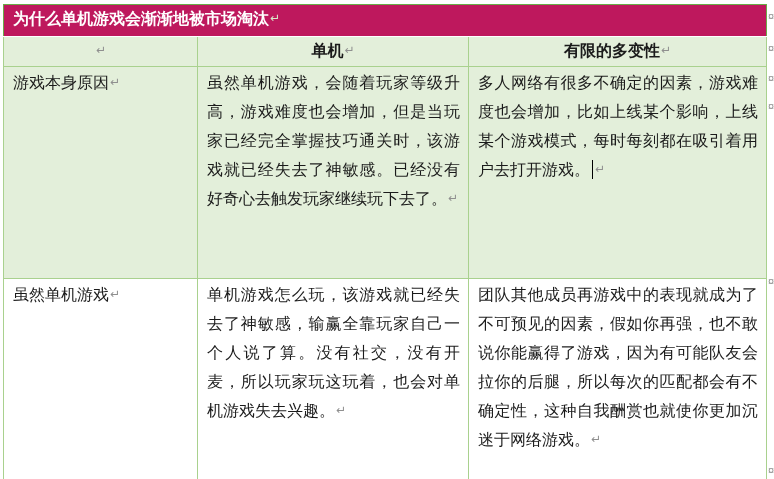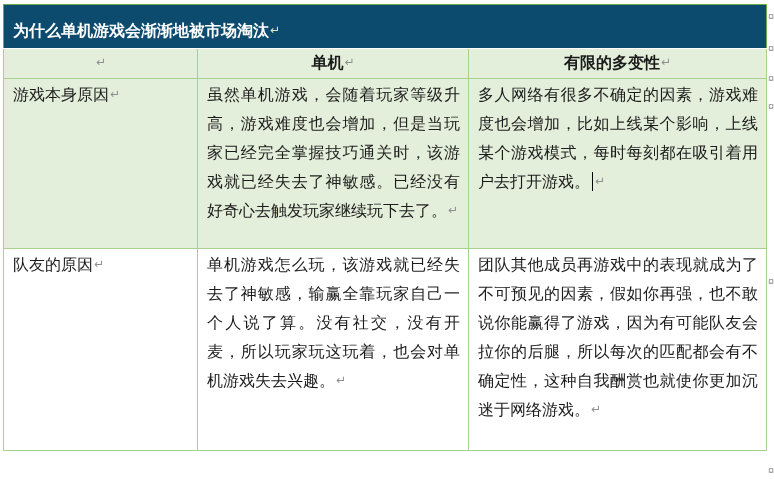--- a/index.html
+++ b/index.html
@@ -10,23 +10,23 @@
   }
   .doc-canvas{position:absolute;left:0;top:0;width:774px;height:479px;background:#ffffff;}
   table.word-table{
     position:absolute;left:3px;top:4px;
     width:763px;border-collapse:collapse;table-layout:fixed;
   }
   col.c1{width:194px;} col.c2{width:271px;} col.c3{width:298px;}
   td{border:1px solid #a9d18e;vertical-align:top;color:#1b1b1b;
      font-size:16px;line-height:29px;padding:1px 8px 0 9px;overflow:hidden;}
   tr.title-row td{
-    background:#0c4a6e;border-color:#6aaa47;border-bottom-color:#ffffff;
+    background:#be185d;border-color:#6aaa47;border-bottom-color:#ffffff;
     color:#ffffff;font-weight:bold;vertical-align:middle;
-    font-size:16px;line-height:27px;padding:12px 8px 2px 9px;
+    font-size:16px;line-height:27px;padding:0 8px 2px 9px;
   }
   tr.colhead-row td{
     background:#e3efda;font-weight:bold;text-align:center;
     vertical-align:middle;line-height:27px;padding:0 4px;
   }
   tr.band td{background:#e3efda;}
   tr.plain td{background:#ffffff;}
   .cell-body{text-align:justify;}
   .label-cell{text-align:left;}
   .pmark{color:#8f8f8f;font-size:12px;font-weight:normal;padding-left:1px;
@@ -63,35 +63,35 @@
       </td>
       <td>
         <span>单机</span><span class="pmark">↵</span>
       </td>
       <td>
         <span>有限的多变性</span><span class="pmark">↵</span>
       </td>
     </tr>
 
 
-    <tr class="band" style="height:170px;">
+    <tr class="band" style="height:212px;">
       <td class="label-cell">
         <span>游戏本身原因</span><span class="pmark">↵</span>
       </td>
       <td>
         <div class="cell-body"><span>虽然单机游戏，会随着玩家等级升高，游戏难度也会增加，但是当玩家已经完全掌握技巧通关时，该游戏就已经失去了神敏感。已经没有好奇心去触发玩家继续玩下去了。</span><span class="pmark">↵</span></div>
       </td>
       <td>
         <div class="cell-body"><span>多人网络有很多不确定的因素，游戏难度也会增加，比如上线某个影响，上线某个游戏模式，每时每刻都在吸引着用户去打开游戏。</span><span class="caret"></span><span class="pmark">↵</span></div>
       </td>
     </tr>
 
     <tr class="plain" style="height:202px;">
       <td class="label-cell">
-        <span>队友的原因</span><span class="pmark">↵</span>
+        <span>虽然单机游戏</span><span class="pmark">↵</span>
       </td>
       <td>
         <div class="cell-body"><span>单机游戏怎么玩，该游戏就已经失去了神敏感，输赢全靠玩家自己一个人说了算。没有社交，没有开麦，所以玩家玩这玩着，也会对单机游戏失去兴趣。</span><span class="pmark">↵</span></div>
       </td>
       <td>
         <div class="cell-body"><span>团队其他成员再游戏中的表现就成为了不可预见的因素，假如你再强，也不敢说你能赢得了游戏，因为有可能队友会拉你的后腿，所以每次的匹配都会有不确定性，这种自我酬赏也就使你更加沉迷于网络游戏。</span><span class="pmark">↵</span></div>
       </td>
     </tr>
   </tbody>
     </table>

